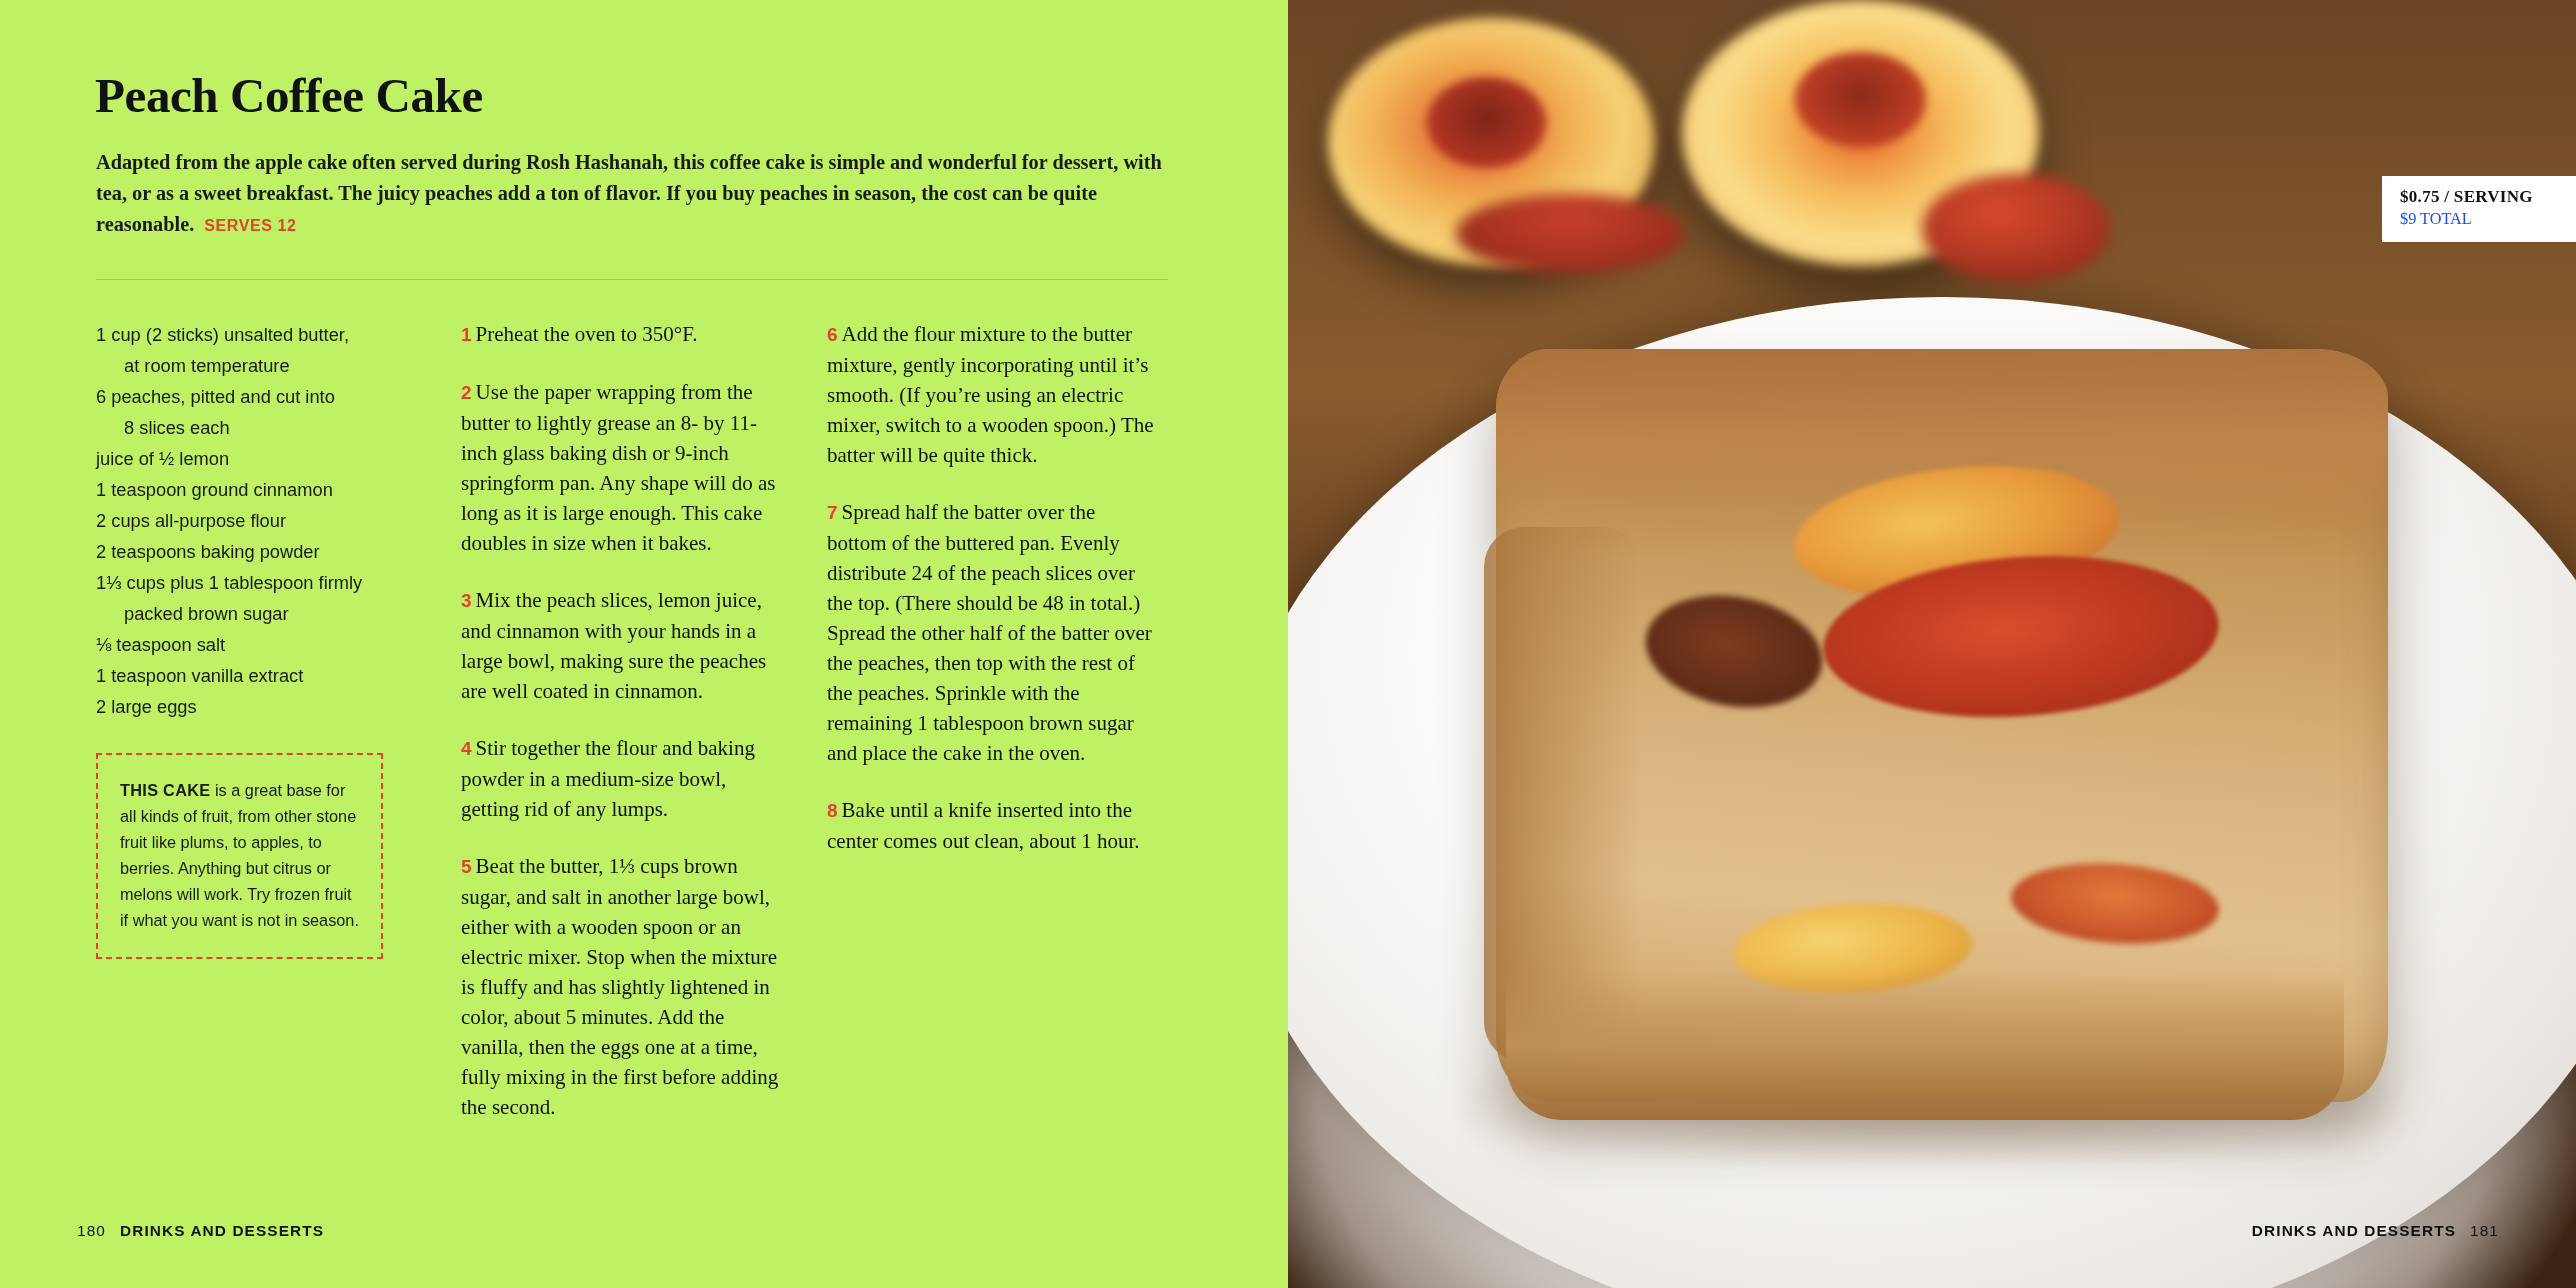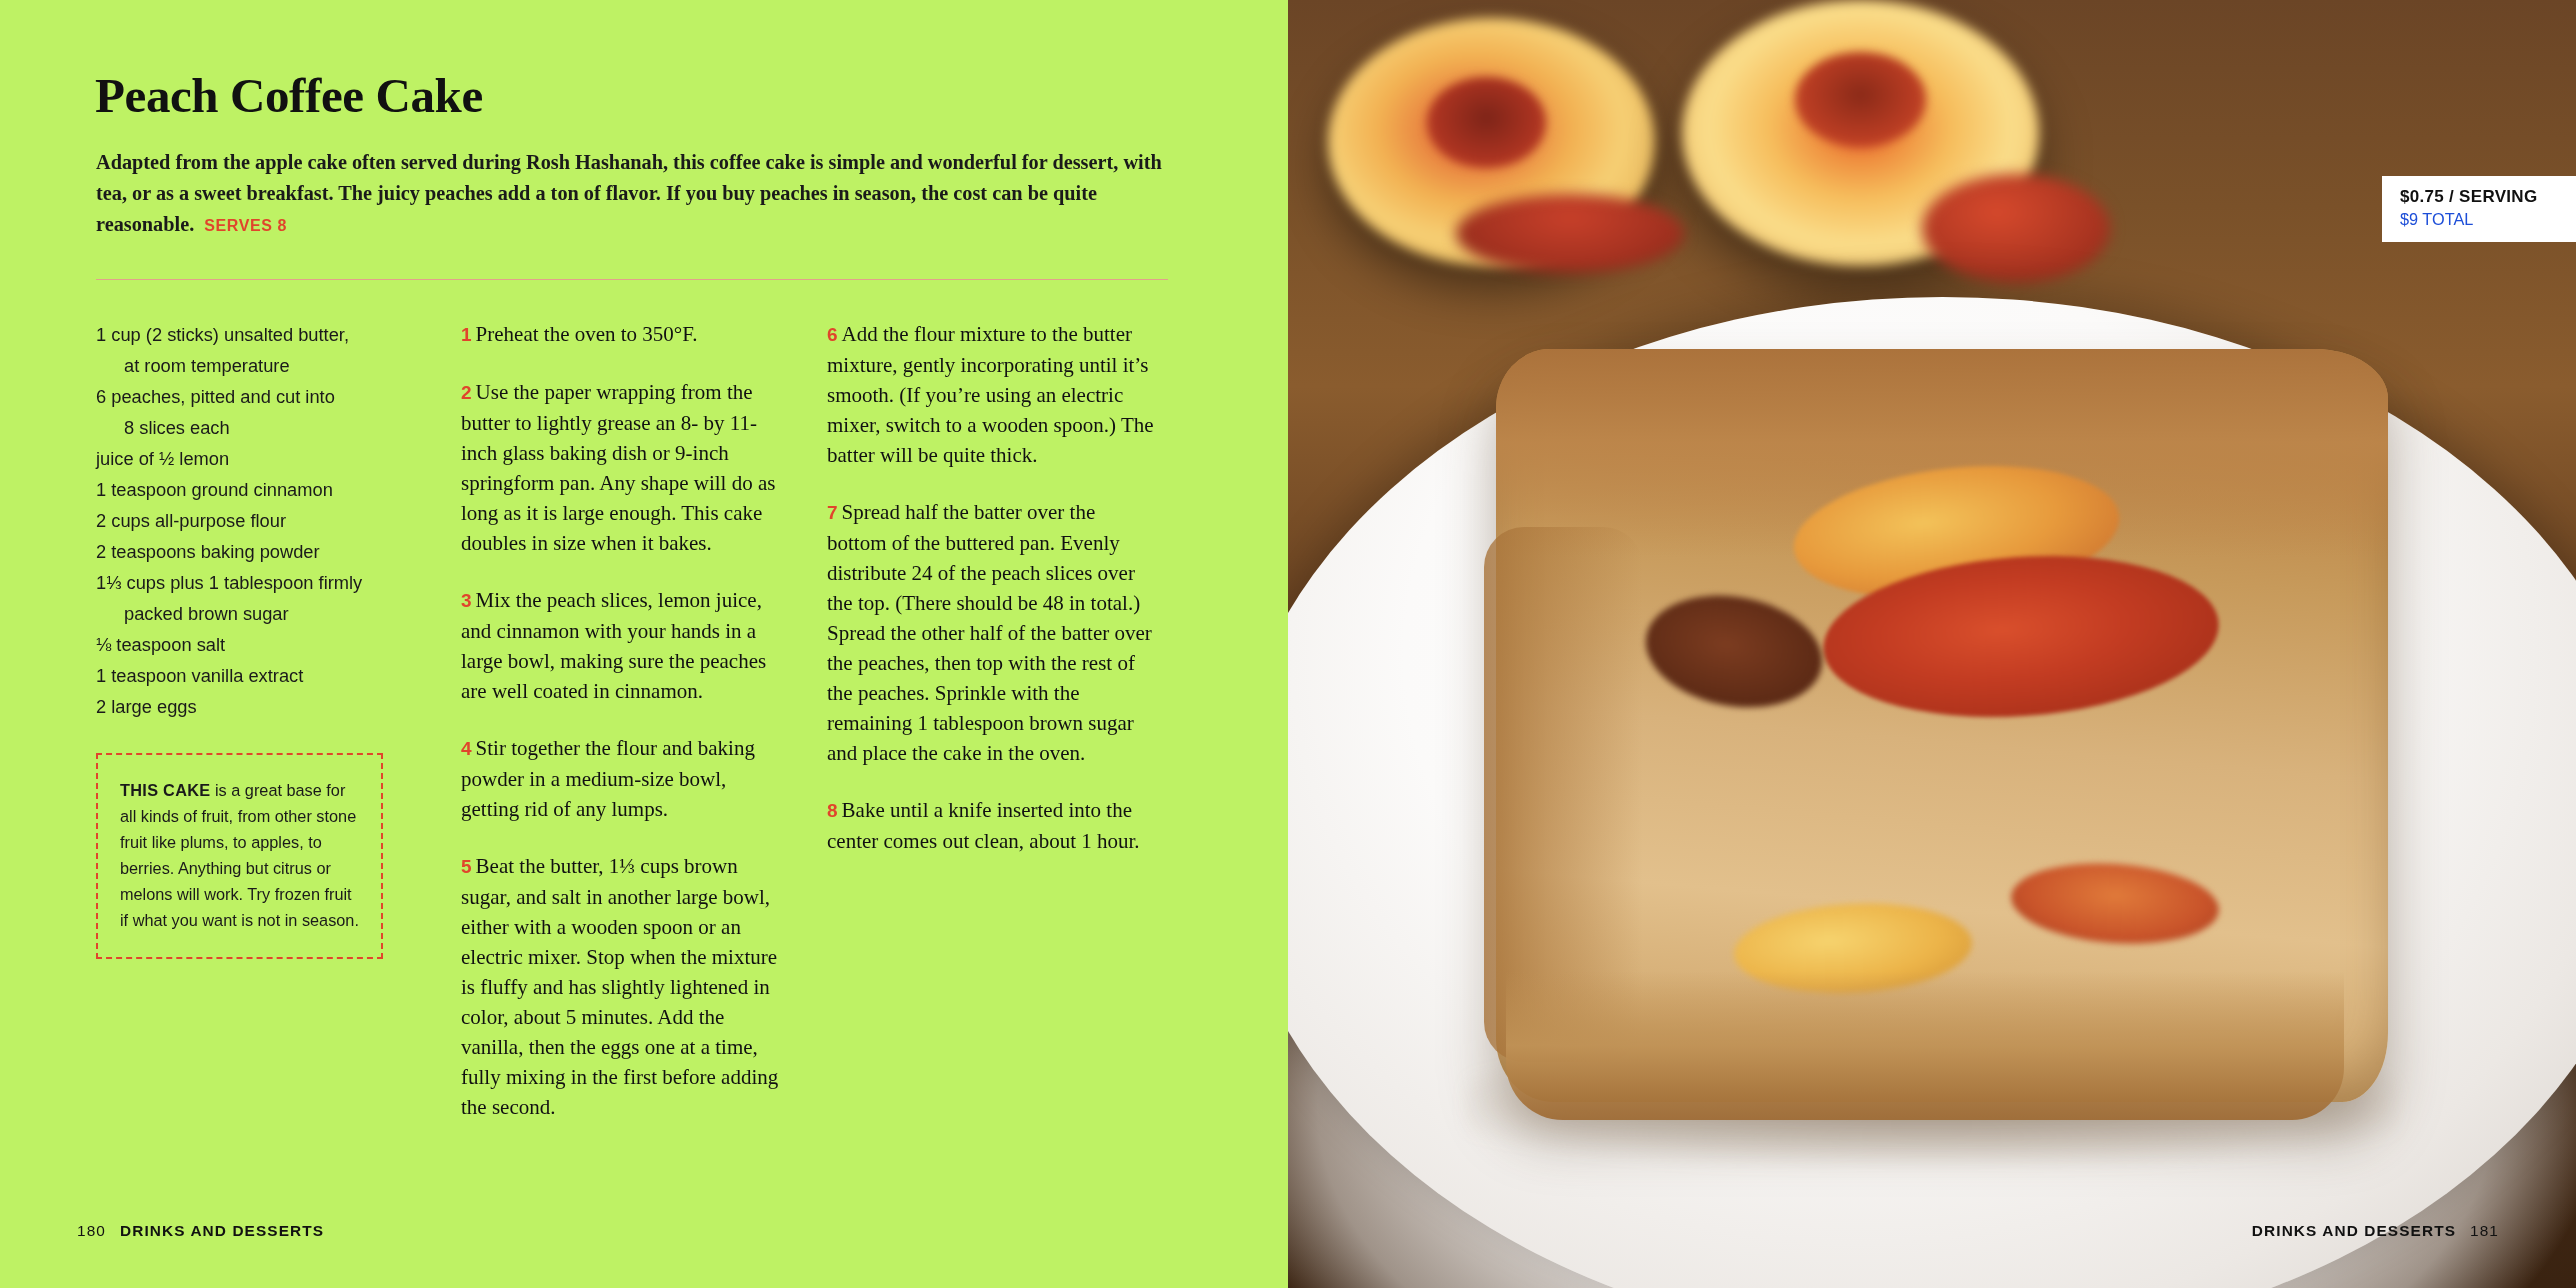--- a/index.html
+++ b/index.html
@@ -273,21 +273,21 @@
 
   
   .price-tag {
     position: absolute;
     right: 0;
     top: 176px;
     background: #ffffff;
     padding: 10px 18px 12px 18px;
     box-sizing: border-box;
     min-width: 194px;
-    font-family: Liberation Sans, sans-serif;
+    font-family: Liberation Serif, serif;
     line-height: 1.25;
   }
   .price-serving {
     font-weight: bold;
     font-size: 17px;
     letter-spacing: 0.3px;
     color: #111;
   }
   .price-total {
     font-size: 16.3px;
@@ -298,21 +298,21 @@
 </head>
 <body>
 
 <div class="spread">
 
   <div class="page-left">
 
     <h1 class="recipe-title">Peach Coffee Cake</h1>
 
     <div class="recipe-intro">
-      <span>Adapted from the apple cake often served during Rosh Hashanah, this coffee cake is simple and wonderful for dessert, with tea, or as a sweet breakfast. The juicy peaches add a ton of flavor. If you buy peaches in season, the cost can be quite reasonable.</span><span class="serves">SERVES 8</span>
+      <span>Adapted from the apple cake often served during Rosh Hashanah, this coffee cake is simple and wonderful for dessert, with tea, or as a sweet breakfast. The juicy peaches add a ton of flavor. If you buy peaches in season, the cost can be quite reasonable.</span><span class="serves">SERVES 12</span>
     </div>
 
     <div class="rule"></div>
 
     <div class="col col-ingredients">
       <div class="ing-line">1 cup (2 sticks) unsalted butter,</div>
       <div class="ing-line ing-indent">at room temperature</div>
       <div class="ing-line">6 peaches, pitted and cut into</div>
       <div class="ing-line ing-indent">8 slices each</div>
       <div class="ing-line">juice of ½ lemon</div>

